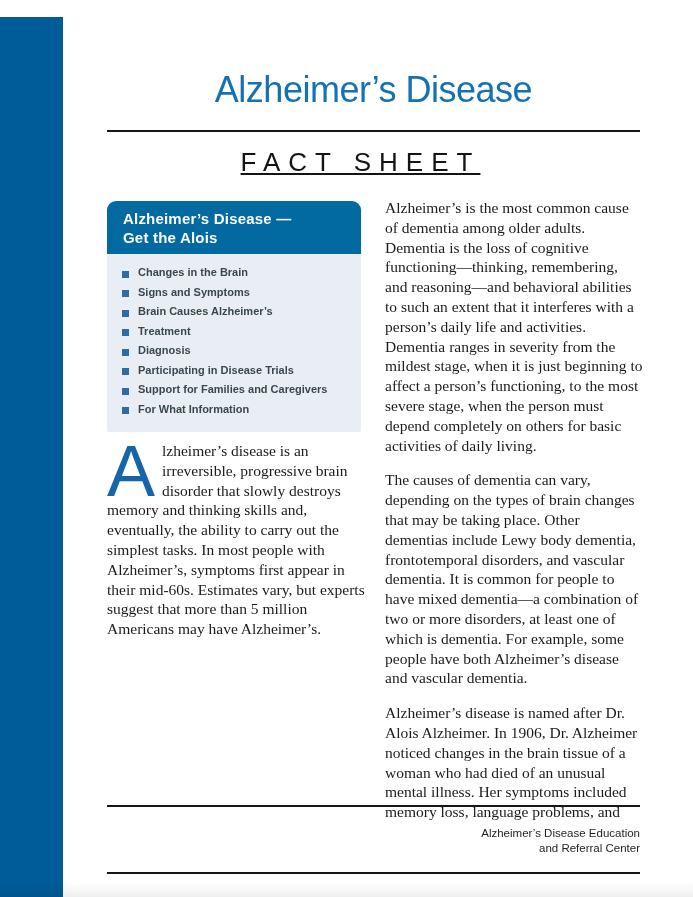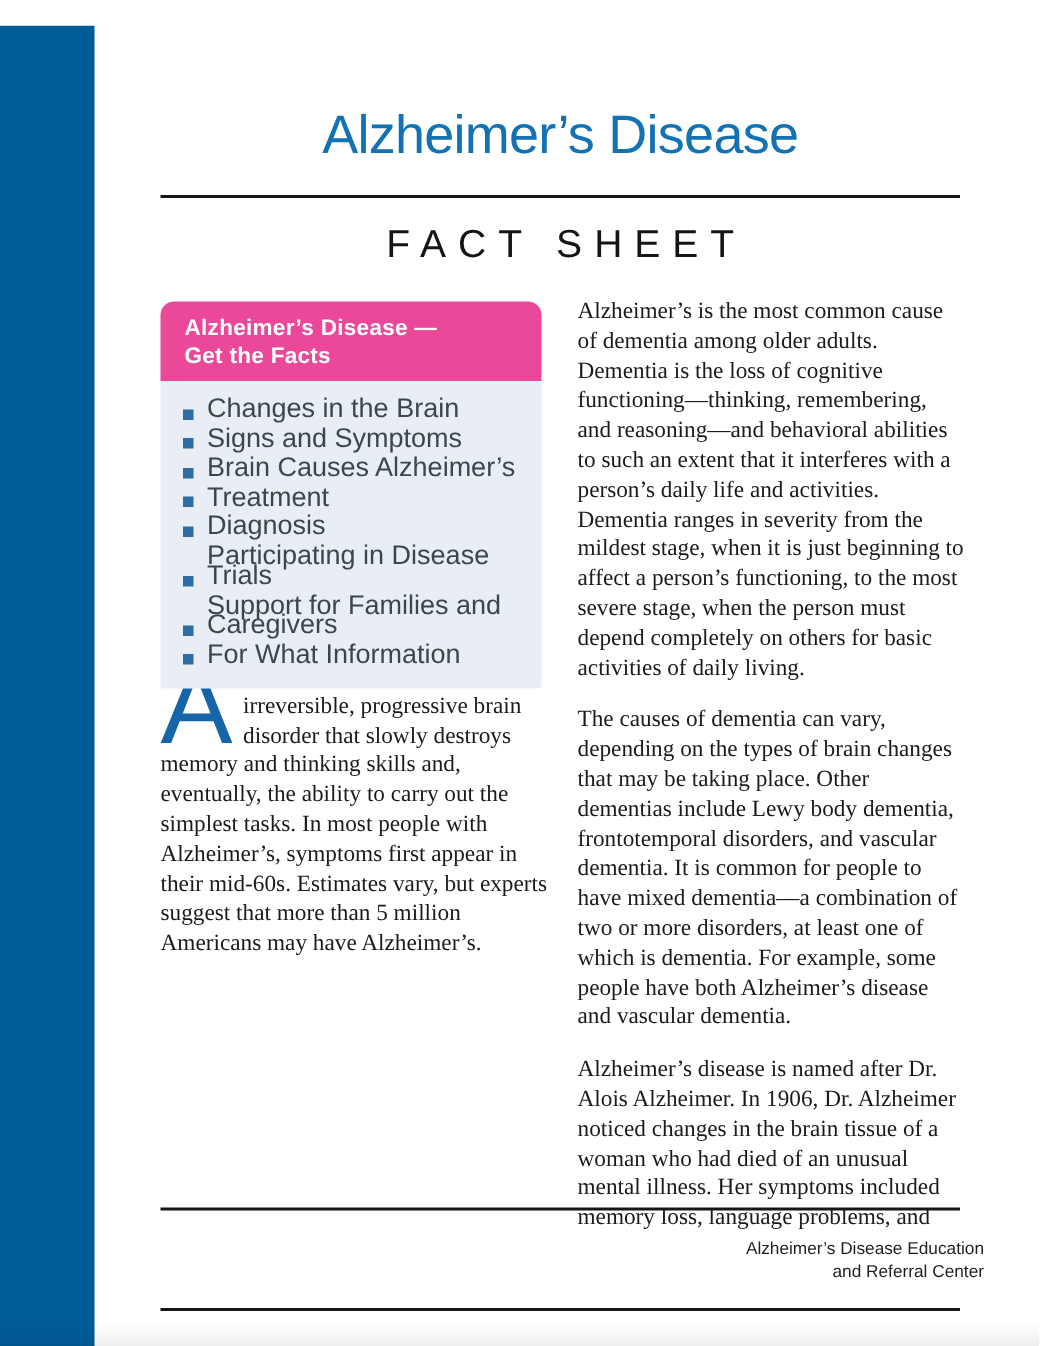--- a/index.html
+++ b/index.html
@@ -14,38 +14,38 @@
     background:#005b99; z-index:2;
   }
   .title {
     position:absolute; left:107px; top:52px; width:533px;
     text-align:center; color:#1272b3; font-size:36px; font-weight:normal;
     letter-spacing:-0.5px; font-family:"Liberation Sans", sans-serif;
   }
   .rule { position:absolute; left:107px; width:533px; height:2px; background:#161616; }
   .rule-title { top:113px; }
   .subtitle {
-    position:absolute; left:107px; top:130px; width:533px;
+    position:absolute; left:90px; top:130px; width:533px;
     text-align:center; color:#141414; font-size:26px; font-weight:normal;
-    letter-spacing:8px; text-indent:8px;
+    letter-spacing:8px; text-indent:8px;text-decoration:underline;
   }
   
   .panel { position:absolute; left:107px; top:184px; width:254px; z-index:3; }
   .panel-header {
-    background:#ec4899; color:#ffffff; border-radius:9px 9px 0 0;
+    background:#0369a1; color:#ffffff; border-radius:9px 9px 0 0;
     padding:8px 16px 7px 16px; font-size:15px; font-weight:bold; line-height:19px;
     letter-spacing:0.2px;
   }
   .panel-list {
     background:#e9eef4; list-style:none; padding:12px 10px 10px 15px;
     border-radius:0 0 2px 2px;
   }
   .panel-list li {
-    display:flex; align-items:flex-end; gap:9px;
-    font-size:18px; line-height:13.5px; font-weight:normal; color:#3b4750;
+    display:flex; align-items:center; gap:9px;
+    font-size:11px; line-height:13.5px; font-weight:bold; color:#3b4750;
     margin-bottom:6px; padding-top:0;
   }
   .panel-list li + li { margin-top:0; }
   .sq {
     flex:0 0 auto; width:7px; height:7px; background:#2e6da4; margin-top:3px;
   }
   
   .col {
     position:absolute; color:#1b1b1b;
     font-family:"Liberation Serif", serif; font-size:15.5px; line-height:19.8px;
@@ -61,21 +61,21 @@
   .rule-footer-top { top:788px; }
   .rule-footer-bottom { top:855px; }
   .footer-left {
     position:absolute; left:107px; top:806px; display:flex; align-items:center;
   }
   .nih-mark { display:block; }
   .institute {
     margin-left:9px; font-size:11px; line-height:13.5px; font-weight:bold; color:#1a1a1a;
   }
   .footer-right {
-    position:absolute; left:436px; top:809px; width:220px; text-align:right;
+    position:absolute; left:420px; top:809px; width:220px; text-align:right;
     font-size:11.5px; line-height:15px; color:#1f1f1f;
   }
   .bottom-shade {
     position:absolute; left:0; right:0; bottom:0; height:32px; z-index:5;
     background:linear-gradient(180deg, rgba(0,0,0,0) 0%, rgba(0,0,0,0.14) 100%);
     pointer-events:none;
   }
 </style>
 </head>
 <body>
@@ -86,21 +86,21 @@
 
   <h1 class="title">Alzheimer’s Disease</h1>
 
   <div class="rule rule-title"></div>
 
   <div class="subtitle">FACT SHEET</div>
 
   <aside class="panel">
     <div class="panel-header">
       <span>Alzheimer’s Disease —</span><br>
-      <span>Get the Facts</span>
+      <span>Get the Alois</span>
     </div>
     <ul class="panel-list">
       <li>
           <span class="sq"></span>
           <span>Changes in the Brain</span>
         </li>
       <li>
           <span class="sq"></span>
           <span>Signs and Symptoms</span>
         </li>

